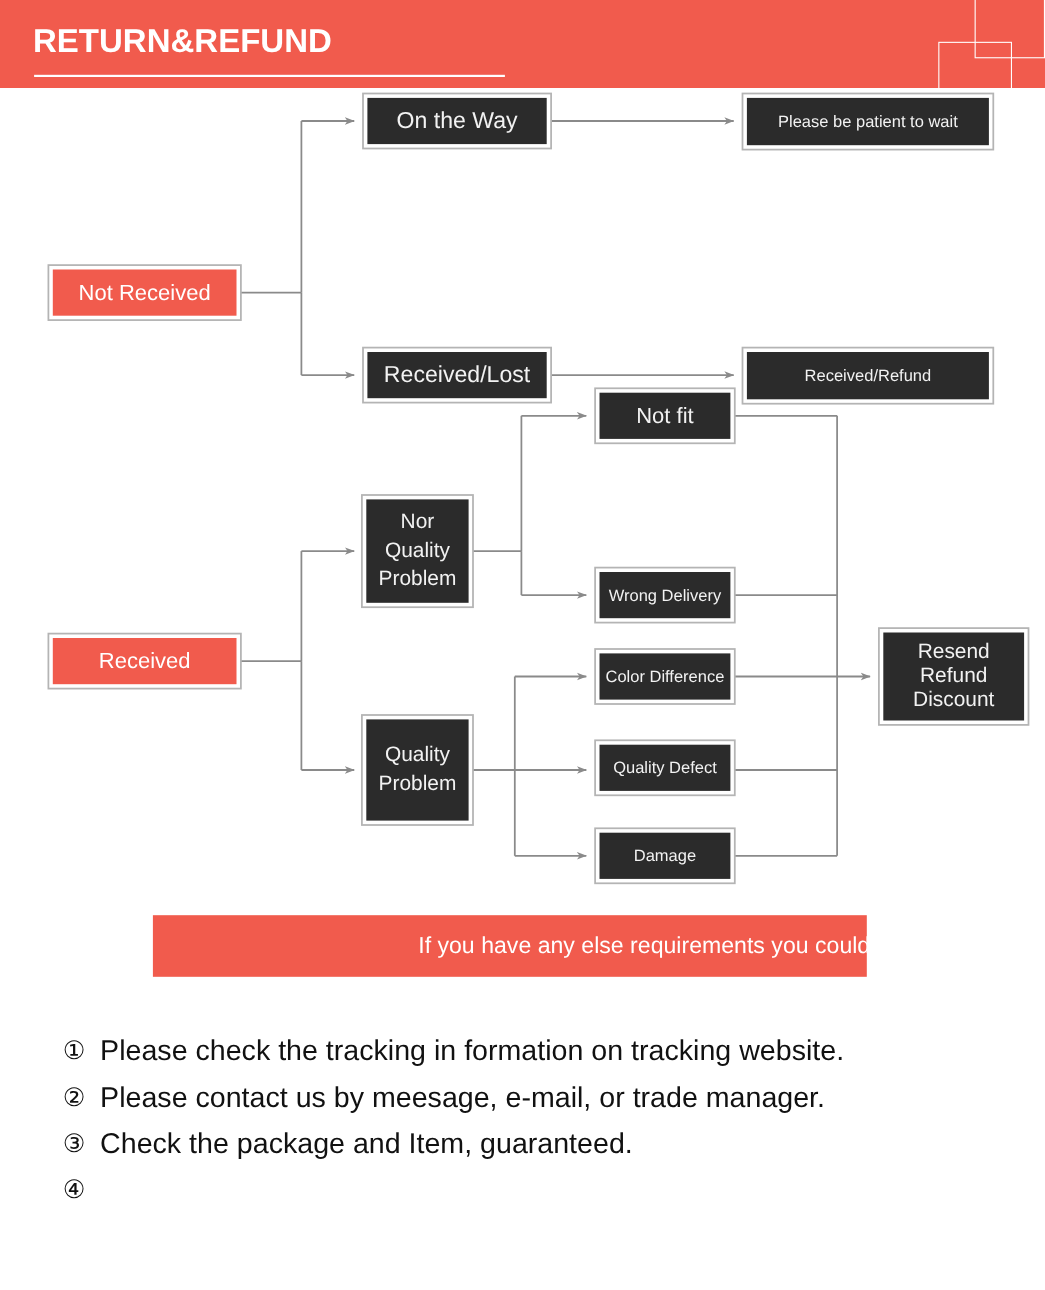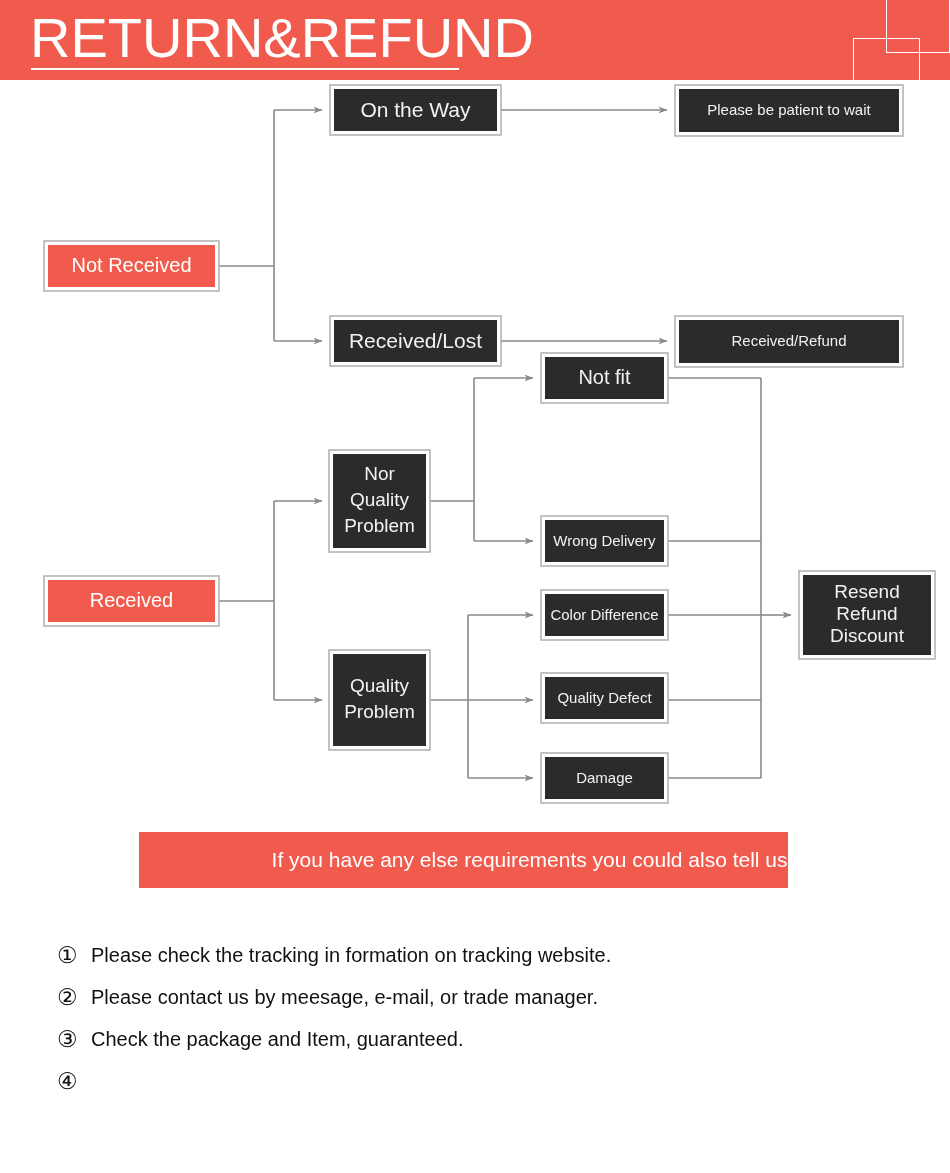--- a/index.html
+++ b/index.html
@@ -18,25 +18,25 @@
   
   #header-banner {
     position: absolute;
     left: 0; top: 0;
     width: 950px; height: 80px;
     background: #f15b4d;
   }
   #header-title {
     position: absolute;
     left: 30px; top: 10px;
-    font-size: 56px;
+    font-size: 30px;
     line-height: 56px;
     color: #ffffff;
     letter-spacing: 0px;
-    font-weight: 400;
+    font-weight: 700;
     white-space: nowrap;
   }
   #header-underline {
     position: absolute;
     left: 31px; top: 68px;
     width: 428px; height: 2px;
     background: #ffffff;
   }
   .deco {
     position: absolute;
@@ -71,24 +71,23 @@
     position: absolute;
     left: 139px; top: 832px;
     width: 649px; height: 56px;
     background: #f15b4d;
   }
   #callout-text {
     position: absolute;
     left: 0; top: 0;
     width: 763px; height: 56px;
     line-height: 56px;
-    text-align: center;
+    text-align: right;
     color: #ffffff;
     font-size: 21px;
-    margin-left: 12px;
   }
 
   
   #notes {
     position: absolute;
     left: 57px; top: 938px;
     width: 880px;
   }
   .note-row {
     display: flex;
@@ -97,21 +96,21 @@
   }
   .note-num {
     flex: 0 0 auto;
     width: 34px;
     font-size: 23px;
     line-height: 34px;
     color: #111111;
   }
   .note-text {
     flex: 1 1 auto;
-    font-size: 20px;
+    font-size: 26px;
     line-height: 34px;
     color: #111111;
   }
   .note-text .second-line {
     display: block;
   }
 </style>
 </head>
 <body>
 

